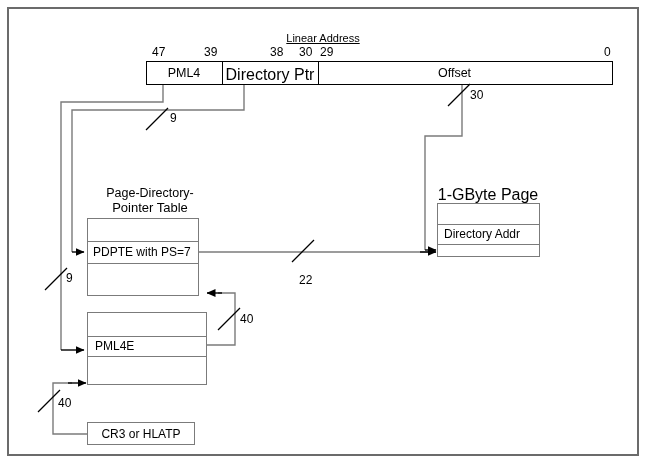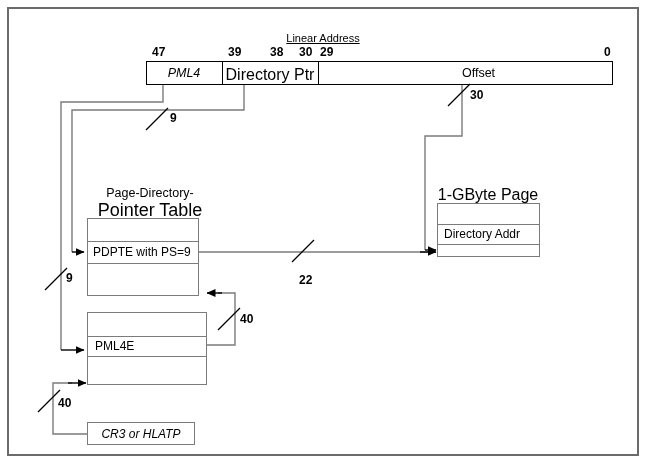--- a/index.html
+++ b/index.html
@@ -1,53 +1,53 @@
 <!DOCTYPE html>
 <html><head>
 <meta charset="utf-8">
 <style>
   html,body{margin:0;padding:0;background:#ffffff;}
   body{width:647px;height:464px;overflow:hidden;
        font-family:"Liberation Sans",sans-serif;color:#000;}
   #root{position:relative;width:647px;height:464px;}
   #frame{position:absolute;left:7px;top:7px;width:632px;height:449px;
          border:2px solid #6b6b6b;box-sizing:border-box;}
-  .lbl{position:absolute;white-space:nowrap;line-height:1;font-weight:bold;}
+  .lbl{position:absolute;white-space:nowrap;line-height:1;}
   .ctr{position:absolute;text-align:center;white-space:nowrap;line-height:1;}
   svg{position:absolute;left:0;top:0;width:647px;height:464px;overflow:visible;}
   .bx{position:absolute;box-sizing:border-box;background:#fff;}
   .bar{border:1.5px solid #000;}
   .tbl{border:1.5px solid #7b7b7b;}
   .rowline{position:absolute;height:0;border-top:1.5px solid #7b7b7b;}
   .vline{position:absolute;width:0;border-left:1.5px solid #000;}
   .cellTxt{position:absolute;white-space:nowrap;line-height:1;}
 </style>
 </head>
 <body>
 
 <div id="root">
 
   <div id="frame"></div>
 
   <div class="ctr" style="left:263px;top:33px;width:120px;font-size:11px;text-decoration:underline;">Linear Address</div>
 
   <div class="lbl" style="left:152px;top:46px;font-size:12px;">47</div>
-  <div class="lbl" style="left:204px;top:46px;font-size:12px;margin-left:24px;">39</div>
+  <div class="lbl" style="left:204px;top:46px;font-size:12px;">39</div>
   <div class="lbl" style="left:226px;top:46px;font-size:12px;margin-left:44px;">38</div>
   <div class="lbl" style="left:299px;top:46px;font-size:12px;">30</div>
   <div class="lbl" style="left:320px;top:46px;font-size:12px;">29</div>
   <div class="lbl" style="left:604px;top:46px;font-size:12px;">0</div>
 
   <div class="bx bar" style="left:146px;top:61px;width:467px;height:24px;"></div>
   <div class="vline" style="left:222px;top:61px;height:24px;"></div>
   <div class="vline" style="left:318px;top:61px;height:24px;"></div>
 
-  <div class="ctr" style="left:146px;top:67px;width:76px;font-size:12.5px;font-style:italic;">PML4</div>
+  <div class="ctr" style="left:146px;top:67px;width:76px;font-size:12.5px;">PML4</div>
   <div class="ctr" style="left:222px;top:67px;width:96px;font-size:16px;">Directory Ptr</div>
-  <div class="ctr" style="left:331px;top:67px;width:295px;font-size:12.5px;">Offset</div>
+  <div class="ctr" style="left:307px;top:67px;width:295px;font-size:12.5px;">Offset</div>
 
   <svg xmlns="http://www.w3.org/2000/svg">
     <defs>
       <marker id="ah" markerWidth="9" markerHeight="8" refX="8.5" refY="4" orient="auto" markerUnits="userSpaceOnUse">
         <path d="M0,0 L9,4 L0,8 Z" fill="#000"></path>
       </marker>
     </defs>
     <g fill="none" stroke="#7b7b7b" stroke-width="1.4">
 
       <path d="M163,85 L163,102 L61,102 L61,350" stroke="#7b7b7b"></path>
@@ -80,34 +80,34 @@
   </svg>
 
   <div class="lbl" style="left:170px;top:112px;font-size:12px;">9</div>
   <div class="lbl" style="left:470px;top:89px;font-size:12px;">30</div>
   <div class="lbl" style="left:66px;top:272px;font-size:12px;">9</div>
   <div class="lbl" style="left:299px;top:262px;font-size:12px;margin-top:12px;">22</div>
   <div class="lbl" style="left:240px;top:313px;font-size:12px;">40</div>
   <div class="lbl" style="left:58px;top:397px;font-size:12px;">40</div>
 
   <div class="ctr" style="left:85px;top:187px;width:130px;font-size:12.5px;">Page-Directory-</div>
-  <div class="ctr" style="left:85px;top:201px;width:130px;font-size:18px;">Pointer Table</div>
+  <div class="ctr" style="left:85px;top:201px;width:130px;font-size:13px;">Pointer Table</div>
 
   <div class="bx tbl" style="left:87px;top:218px;width:112px;height:78px;"></div>
   <div class="rowline" style="left:87px;top:241px;width:112px;"></div>
   <div class="rowline" style="left:87px;top:263px;width:112px;"></div>
-  <div class="cellTxt" style="left:93px;top:246px;font-size:12px;">PDPTE with PS=9</div>
+  <div class="cellTxt" style="left:93px;top:246px;font-size:12px;">PDPTE with PS=7</div>
 
   <div class="bx tbl" style="left:87px;top:312px;width:120px;height:73px;"></div>
   <div class="rowline" style="left:87px;top:336px;width:120px;"></div>
   <div class="rowline" style="left:87px;top:356px;width:120px;"></div>
   <div class="cellTxt" style="left:95px;top:340px;font-size:12px;">PML4E</div>
 
   <div class="bx tbl" style="left:87px;top:422px;width:108px;height:23px;"></div>
-  <div class="ctr" style="left:87px;top:428px;width:108px;font-size:12px;font-style:italic;">CR3 or HLATP</div>
+  <div class="ctr" style="left:87px;top:428px;width:108px;font-size:12px;">CR3 or HLATP</div>
 
   <div class="ctr" style="left:428px;top:187px;width:120px;font-size:16px;">1-GByte Page</div>
   <div class="bx tbl" style="left:437px;top:203px;width:103px;height:54px;"></div>
   <div class="rowline" style="left:437px;top:224px;width:103px;"></div>
   <div class="rowline" style="left:437px;top:244px;width:103px;"></div>
   <div class="cellTxt" style="left:444px;top:228px;font-size:12px;">Directory Addr</div>
 
 </div>
 
 </body></html>

